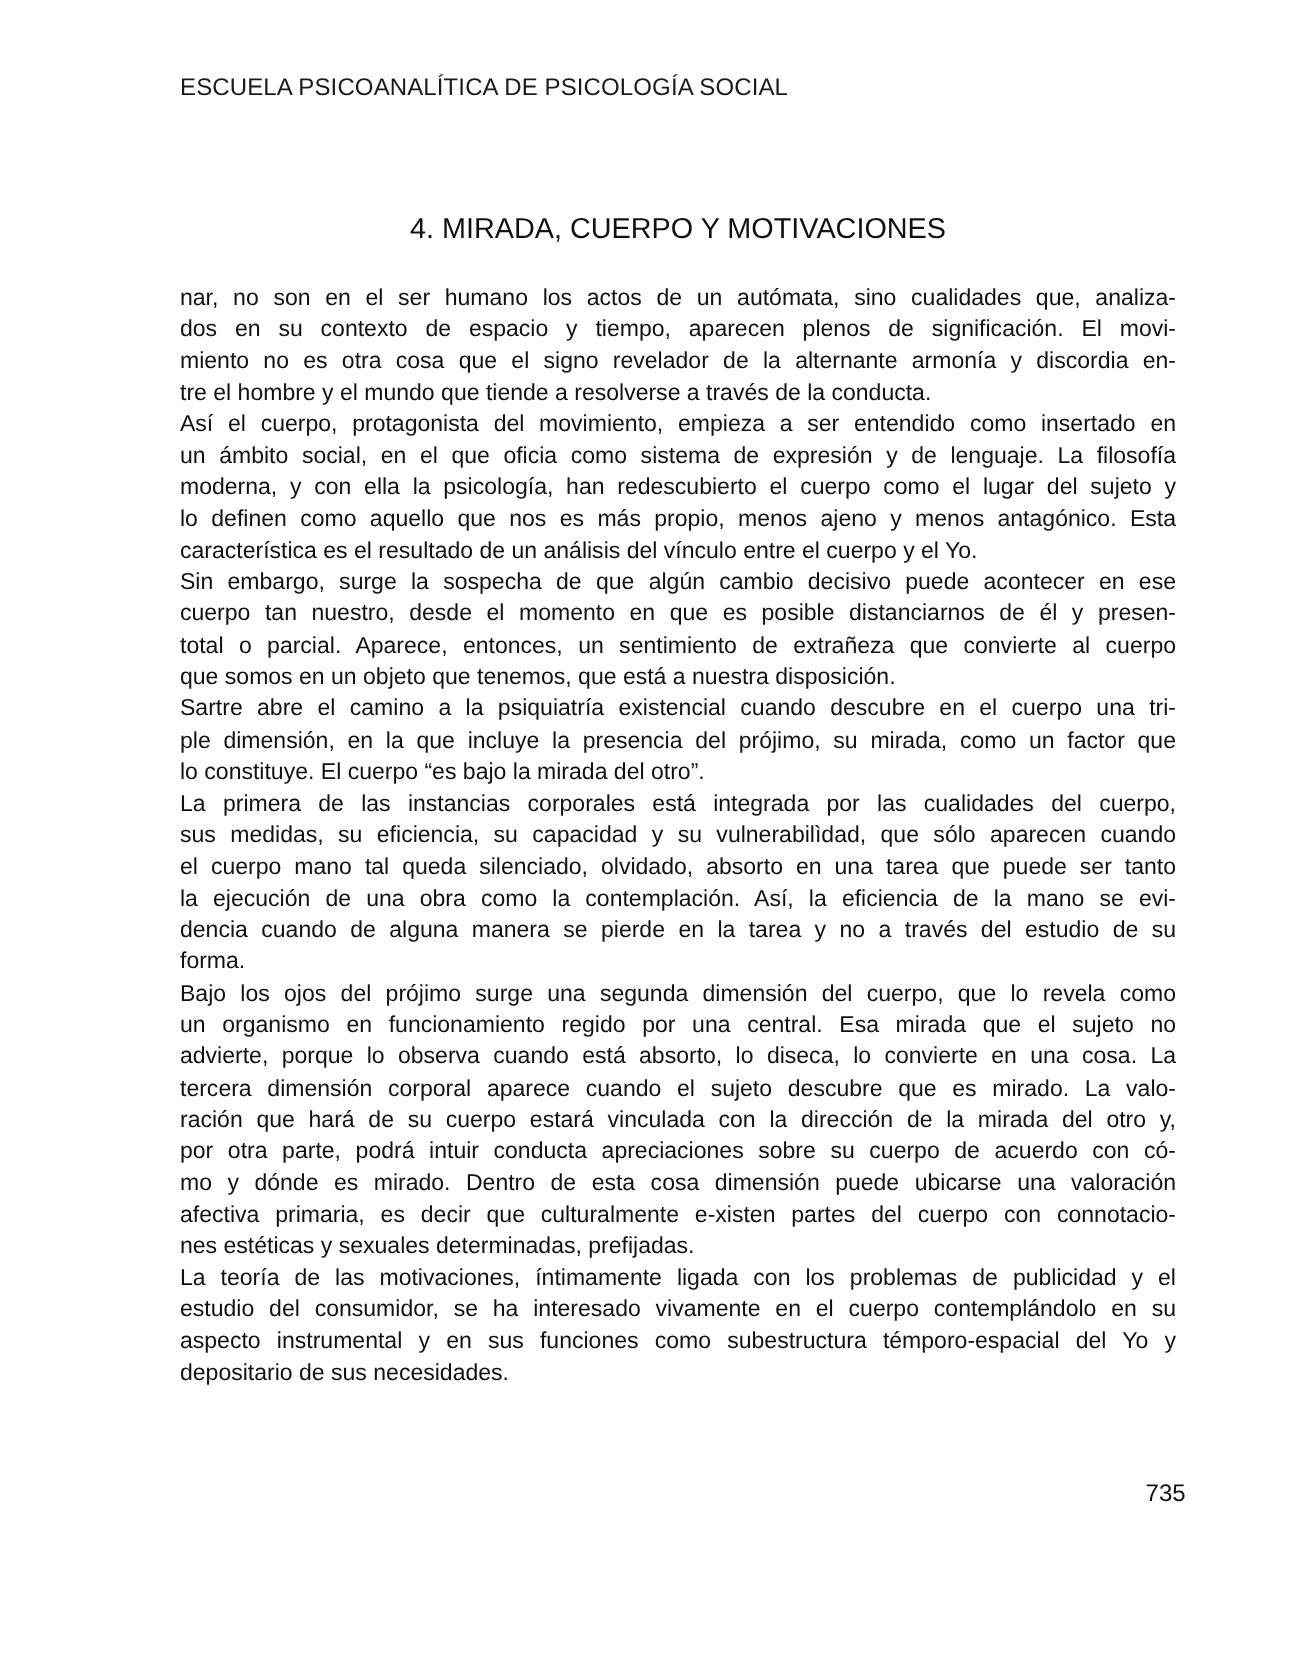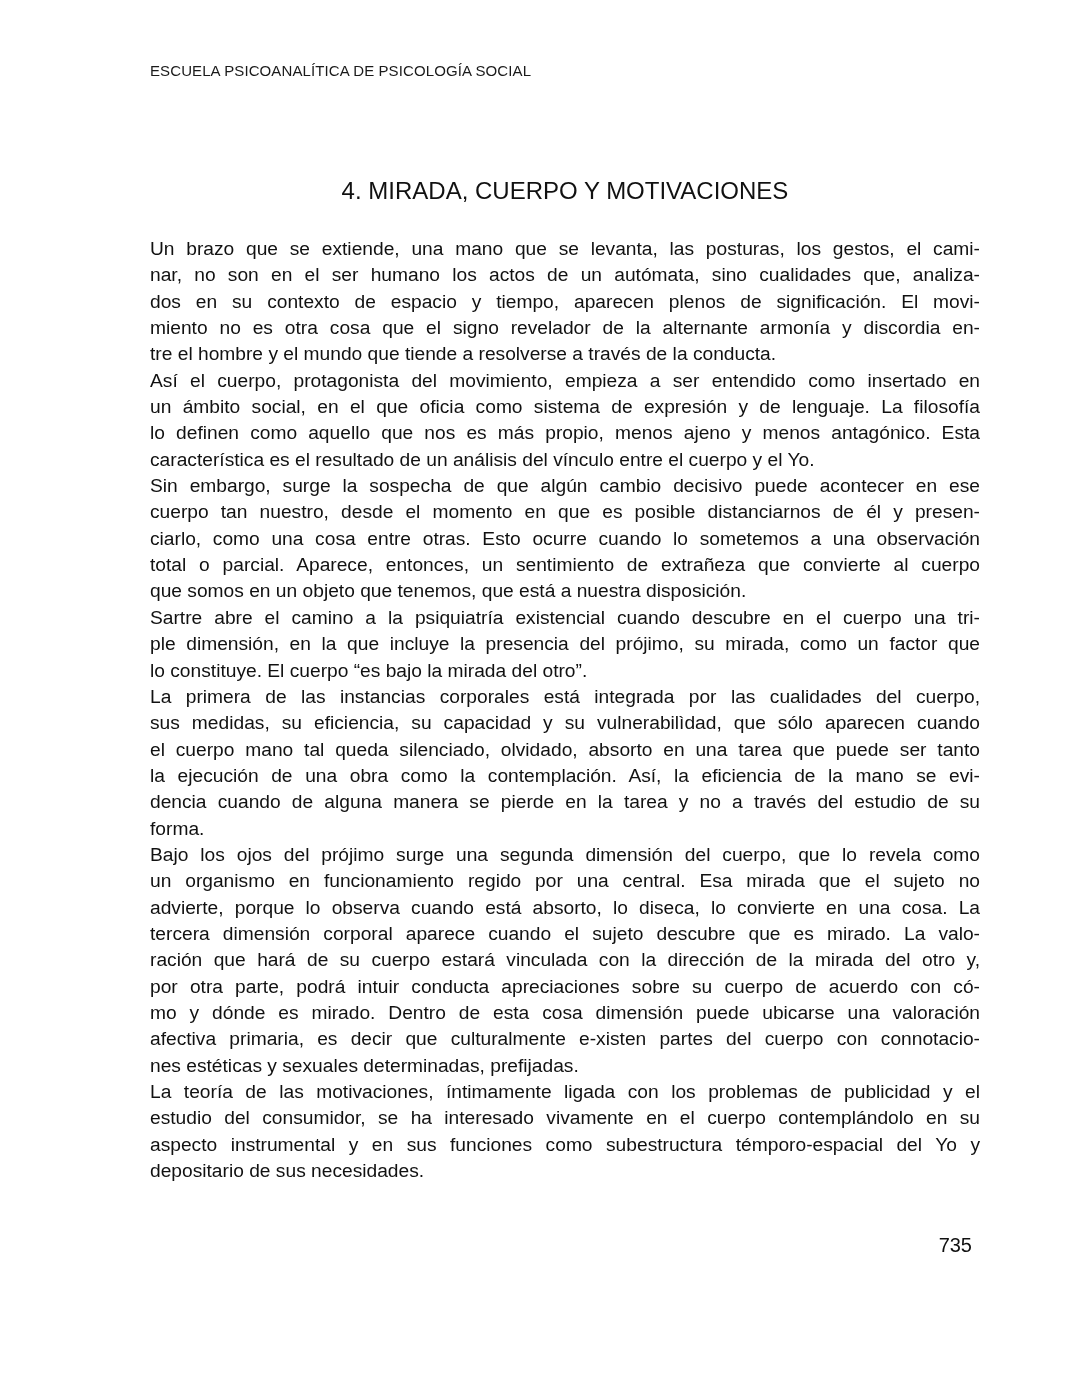--- a/index.html
+++ b/index.html
@@ -1,67 +1,66 @@
 <!DOCTYPE html>
 <html><head>
 <meta charset="utf-8">
 <style>
   html, body { margin: 0; padding: 0; background: #ffffff; }
   body { width: 1080px; height: 1397px; position: relative; overflow: hidden; color: #111111; }
   .header {
     position: absolute; left: 150px; top: 62px;
-    font-family: "Liberation Sans", sans-serif; font-size: 15px; letter-spacing: 0.1px;
+    font-family: "Liberation Sans", sans-serif; font-size: 20px; letter-spacing: 0.1px;
     color: #1a1a1a;
   }
   .title {
     position: absolute; left: 0; width: 1130px; top: 177px; text-align: center;
     font-family: "Liberation Sans", sans-serif; font-size: 24px; color: #111;
   }
   .body {
     position: absolute; left: 150px; top: 236px; width: 830px;
     font-family: "Liberation Sans", sans-serif; font-size: 19.2px; line-height: 26.35px;
   }
   .line {
     display: block; height: 26.35px; white-space: nowrap;
     text-align: justify; text-align-last: justify;
   }
   .line.last { text-align-last: left; }
   .pagenum {
-    position: absolute; right: 108px; top: 1234px;
+    position: absolute; right: 92px; top: 1234px;
     font-family: "Liberation Sans", sans-serif; font-size: 20px; color: #111;
   }
 </style>
 </head>
 <body>
 
 <div class="header">ESCUELA PSICOANALÍTICA DE PSICOLOGÍA SOCIAL</div>
 
 <h1 class="title" style="margin:0;font-weight:normal;">4. MIRADA, CUERPO Y MOTIVACIONES</h1>
 
 <div class="body">
 
   <div>
-    <span class="line">Un brazo que se extiende, una mano que se levanta, las posturas, los gestos, el cami-</span>
     <span class="line">nar, no son en el ser humano los actos de un autómata, sino cualidades que, analiza-</span>
     <span class="line">dos en su contexto de espacio y tiempo, aparecen plenos de significación. El movi-</span>
     <span class="line">miento no es otra cosa que el  signo revelador de la alternante armonía y discordia en-</span>
     <span class="line last">tre el hombre y el mundo que tiende a resolverse a través de la conducta.</span>
   </div>
 
   <div>
     <span class="line">Así el cuerpo, protagonista del movimiento, empieza a ser entendido como insertado en</span>
     <span class="line">un ámbito social, en el que oficia como sistema de expresión y de lenguaje. La filosofía</span>
+    <span class="line">moderna, y con ella la psicología, han redescubierto el cuerpo como el lugar del sujeto y</span>
     <span class="line">lo definen como aquello que nos es más propio, menos ajeno y menos antagónico. Esta</span>
     <span class="line last">característica es el resultado de un análisis del vínculo entre el cuerpo y el Yo.</span>
   </div>
 
   <div>
     <span class="line">Sin embargo, surge la sospecha de que algún cambio decisivo puede acontecer en ese</span>
     <span class="line">cuerpo tan nuestro, desde el momento en que es posible distanciarnos de él y presen-</span>
-    <span class="line">ciarlo, como una cosa entre otras. Esto ocurre cuando lo sometemos a una observación</span>
     <span class="line">total o parcial. Aparece, entonces, un sentimiento de extrañeza que convierte al cuerpo</span>
     <span class="line last">que somos en un objeto que tenemos, que está a nuestra disposición.</span>
   </div>
 
   <div>
     <span class="line">Sartre abre el camino a la psiquiatría existencial cuando descubre en el cuerpo una tri-</span>
     <span class="line">ple dimensión, en la que incluye la presencia del prójimo, su mirada, como un factor que</span>
     <span class="line last">lo constituye. El cuerpo “es bajo la mirada del otro”.</span>
   </div>
 

